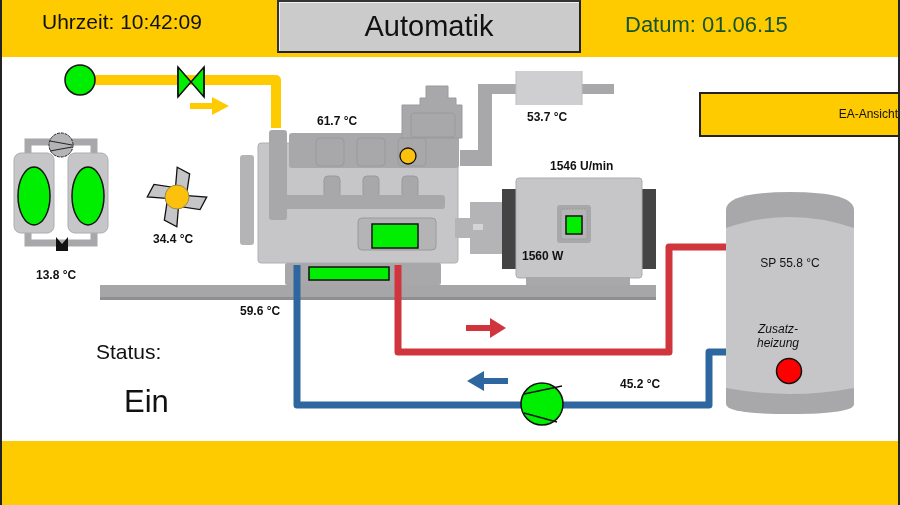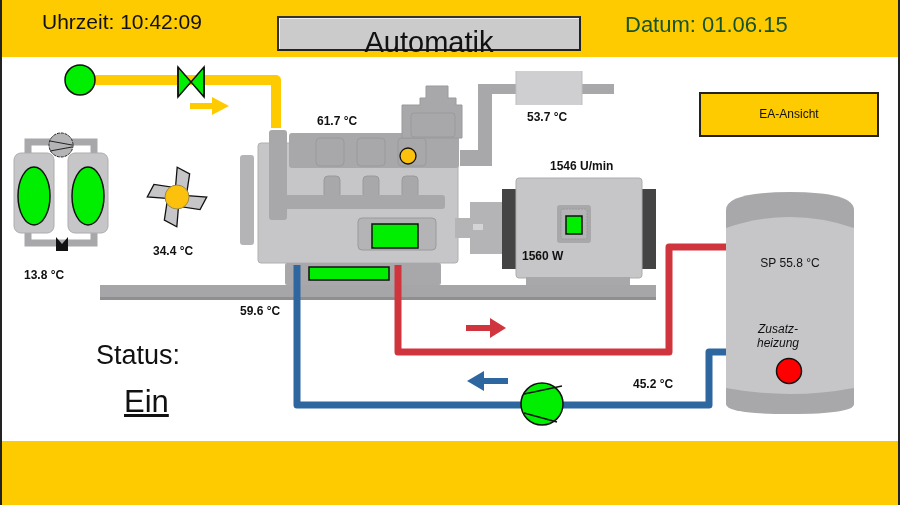--- a/index.html
+++ b/index.html
@@ -8,34 +8,34 @@
 
     .frame { position: absolute; left: 0; top: 0; width: 900px; height: 505px;
              border-left: 2px solid #222; border-right: 2px solid #222; }
 
     .topbar { position: absolute; left: 0; top: 0; width: 900px; height: 57px; background: #fecb00; }
     .bottombar { position: absolute; left: 0; top: 441px; width: 900px; height: 64px; background: #fecb00; }
 
     .clock { position: absolute; left: 42px; top: 10px; font-size: 21px; color: #111; }
     .date { position: absolute; left: 625px; top: 12px; font-size: 22px; color: #14532d; }
 
-    .mode-btn { position: absolute; left: 277px; top: 16px; width: 304px; height: 35px;
+    .mode-btn { position: absolute; left: 277px; top: 0; width: 304px; height: 53px;
                 background: #cbcbcb; border: 2px solid #333; border-right-color: #222; border-bottom-color: #222;
                 box-shadow: inset 1px 1px 0 #f0f0f0;
                 font-size: 29px; text-align: center; line-height: 48px; color: #111; cursor: pointer; }
 
-    .ea-btn { position: absolute; left: 699px; top: 92px; width: 180px; height: 45px;
-              background: #fecb00; border: 2px solid #222; font-size: 12px; text-align: center;
+    .ea-btn { position: absolute; left: 699px; top: 92px; width: 201px; height: 45px;
+              background: #fecb00; border: 2px solid #222; font-size: 12px; text-align: right;
               line-height: 40px; color: #111; cursor: pointer; }
 
     svg.scene { position: absolute; left: 0; top: 0; }
 
     .lbl { position: absolute; font-size: 12px; color: #111; white-space: nowrap; font-weight: bold; }
-    .status-label { position: absolute; left: 96px; top: 340px; font-size: 27px; color: #111; }
-    .status-value { position: absolute; left: 124px; top: 384px; font-size: 31px; color: #111; text-decoration: underline; }
+    .status-label { position: absolute; left: 96px; top: 340px; font-size: 21px; color: #111; }
+    .status-value { position: absolute; left: 124px; top: 384px; font-size: 31px; color: #111; }
     .tank-text { position: absolute; font-size: 12px; color: #111; text-align: center; line-height: 14px; }
   </style>
 </head>
 <body>
 
 <div class="topbar"></div>
 <div class="bottombar"></div>
 
 <div class="clock">Uhrzeit: 10:42:09</div>
 <div class="mode-btn">Automatik</div>
@@ -152,24 +152,24 @@
     </g>
   </g>
 </svg>
 
 <div class="ea-btn">EA-Ansicht</div>
 
 <div class="lbl" style="left:317px; top:114px;">61.7 °C</div>
 <div class="lbl" style="left:527px; top:110px;">53.7 °C</div>
 <div class="lbl" style="left:550px; top:159px;">1546 U/min</div>
 <div class="lbl" style="left:522px; top:249px;">1560 W</div>
-<div class="lbl" style="left:153px; top:244px;">34.4 °C</div>
-<div class="lbl" style="left:24px; top:268px;">13.8 °C</div>
+<div class="lbl" style="left:153px; top:232px;">34.4 °C</div>
+<div class="lbl" style="left:36px; top:268px;">13.8 °C</div>
 <div class="lbl" style="left:240px; top:304px;">59.6 °C</div>
-<div class="lbl" style="left:620px; top:377px;margin-left:13px;">45.2 °C</div>
+<div class="lbl" style="left:620px; top:377px;">45.2 °C</div>
 
 <div class="tank-text" style="left:740px; top:256px; width:100px;">SP 55.8 °C</div>
 <div class="tank-text" style="left:728px; top:322px; width:100px;font-style:italic;">
   <div>Zusatz-</div>
   <div>heizung</div>
 </div>
 
 <div class="status-label">Status:</div>
 <div class="status-value">Ein</div>
 

